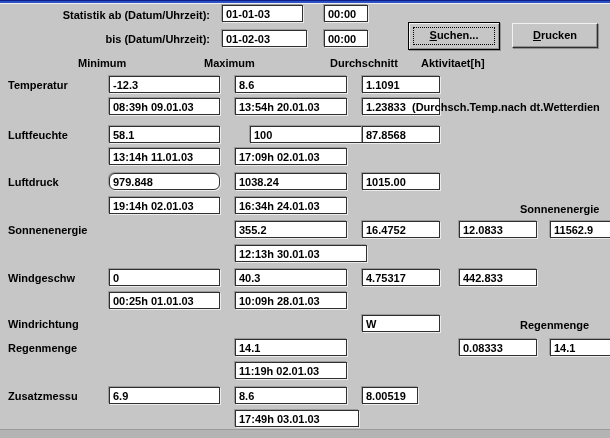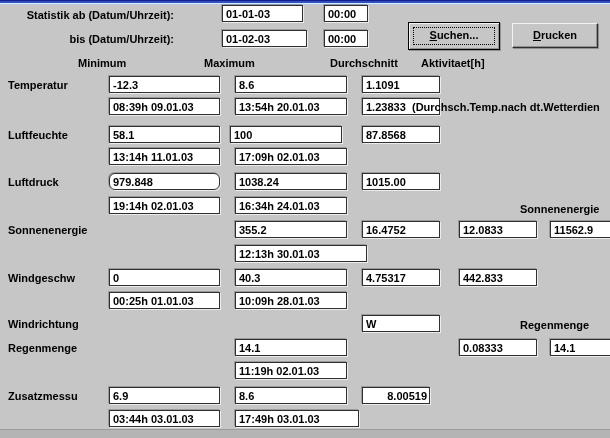--- a/index.html
+++ b/index.html
@@ -29,21 +29,21 @@
     box-shadow:1px 1px 0 #8f8f8f,inset -1px -1px 0 #8f8f8f;
     padding-top:5px;
   }
   .btn-default{
     border:1px solid #000;
     box-shadow:inset 1px 1px 0 #f2f2f2,inset -1px -1px 0 #8f8f8f,1px 1px 0 #8f8f8f;
     padding-top:6px;
   }
   .focusrect{position:absolute;left:4px;right:4px;top:4px;bottom:4px;border:1px dotted #000;}
   .u{text-decoration:underline;}
-  .right{text-align:right;}
+  .right{text-align:right;margin-left:36px;}
 </style>
 </head>
 <body>
 
 <div id="app">
   <div class="edge-blue"></div>
   <div class="edge-white"></div>
 
   <div class="lbl right" style="left:0;top:9px;width:174px;">Statistik ab (Datum/Uhrzeit):</div>
   <div class="field" style="left:190px;top:5px;width:81px;">01-01-03</div>
@@ -70,21 +70,21 @@
   <div class="field" style="left:77px;top:76px;width:111px;">-12.3</div>
   <div class="field" style="left:203px;top:76px;width:112px;">8.6</div>
   <div class="field" style="left:330px;top:76px;width:78px;">1.1091</div>
   <div class="field" style="left:77px;top:98px;width:111px;">08:39h 09.01.03</div>
   <div class="field" style="left:203px;top:98px;width:112px;">13:54h 20.01.03</div>
   <div class="field" style="left:330px;top:98px;width:78px;">1.23833</div>
   <div class="lbl clip" style="left:412px;top:101px;width:197px;">(Durchsch.Temp.nach dt.Wetterdien</div>
 
   <div class="lbl" style="left:8px;top:129px;">Luftfeuchte</div>
   <div class="field" style="left:77px;top:126px;width:111px;">58.1</div>
-  <div class="field" style="left:198px;top:126px;width:112px;">100</div>
+  <div class="field" style="left:218px;top:126px;width:112px;">100</div>
   <div class="field" style="left:330px;top:126px;width:78px;">87.8568</div>
   <div class="field" style="left:77px;top:148px;width:111px;">13:14h 11.01.03</div>
   <div class="field" style="left:203px;top:148px;width:112px;">17:09h 02.01.03</div>
 
   <div class="lbl" style="left:8px;top:176px;">Luftdruck</div>
   <div class="field" style="left:77px;top:173px;width:111px;border-radius:6px;">979.848</div>
   <div class="field" style="left:203px;top:173px;width:112px;">1038.24</div>
   <div class="field" style="left:330px;top:173px;width:78px;">1015.00</div>
   <div class="field" style="left:77px;top:197px;width:111px;">19:14h 02.01.03</div>
   <div class="field" style="left:203px;top:197px;width:112px;">16:34h 24.01.03</div>
@@ -111,18 +111,17 @@
   <div class="lbl" style="left:520px;top:319px;">Regenmenge</div>
   <div class="lbl" style="left:8px;top:342px;">Regenmenge</div>
   <div class="field" style="left:203px;top:339px;width:112px;">14.1</div>
   <div class="field" style="left:427px;top:339px;width:78px;">0.08333</div>
   <div class="field" style="left:518px;top:339px;width:80px;">14.1</div>
   <div class="field" style="left:203px;top:362px;width:112px;">11:19h 02.01.03</div>
 
   <div class="lbl clip" style="left:8px;top:390px;width:69px;">Zusatzmessu</div>
   <div class="field" style="left:77px;top:387px;width:111px;">6.9</div>
   <div class="field" style="left:203px;top:387px;width:112px;">8.6</div>
-  <div class="field" style="left:330px;top:387px;width:68px;text-align:right;">8.00519</div>
-  <div class="field" style="left:77px;top:410px;width:111px;">03:44h 03.01.03</div>
+  <div class="field" style="left:330px;top:387px;width:56px;">8.00519</div>
   <div class="field" style="left:203px;top:410px;width:124px;">17:49h 03.01.03</div>
 
   <div class="bottom-strip"></div>
 </div>
 
 </body></html>

